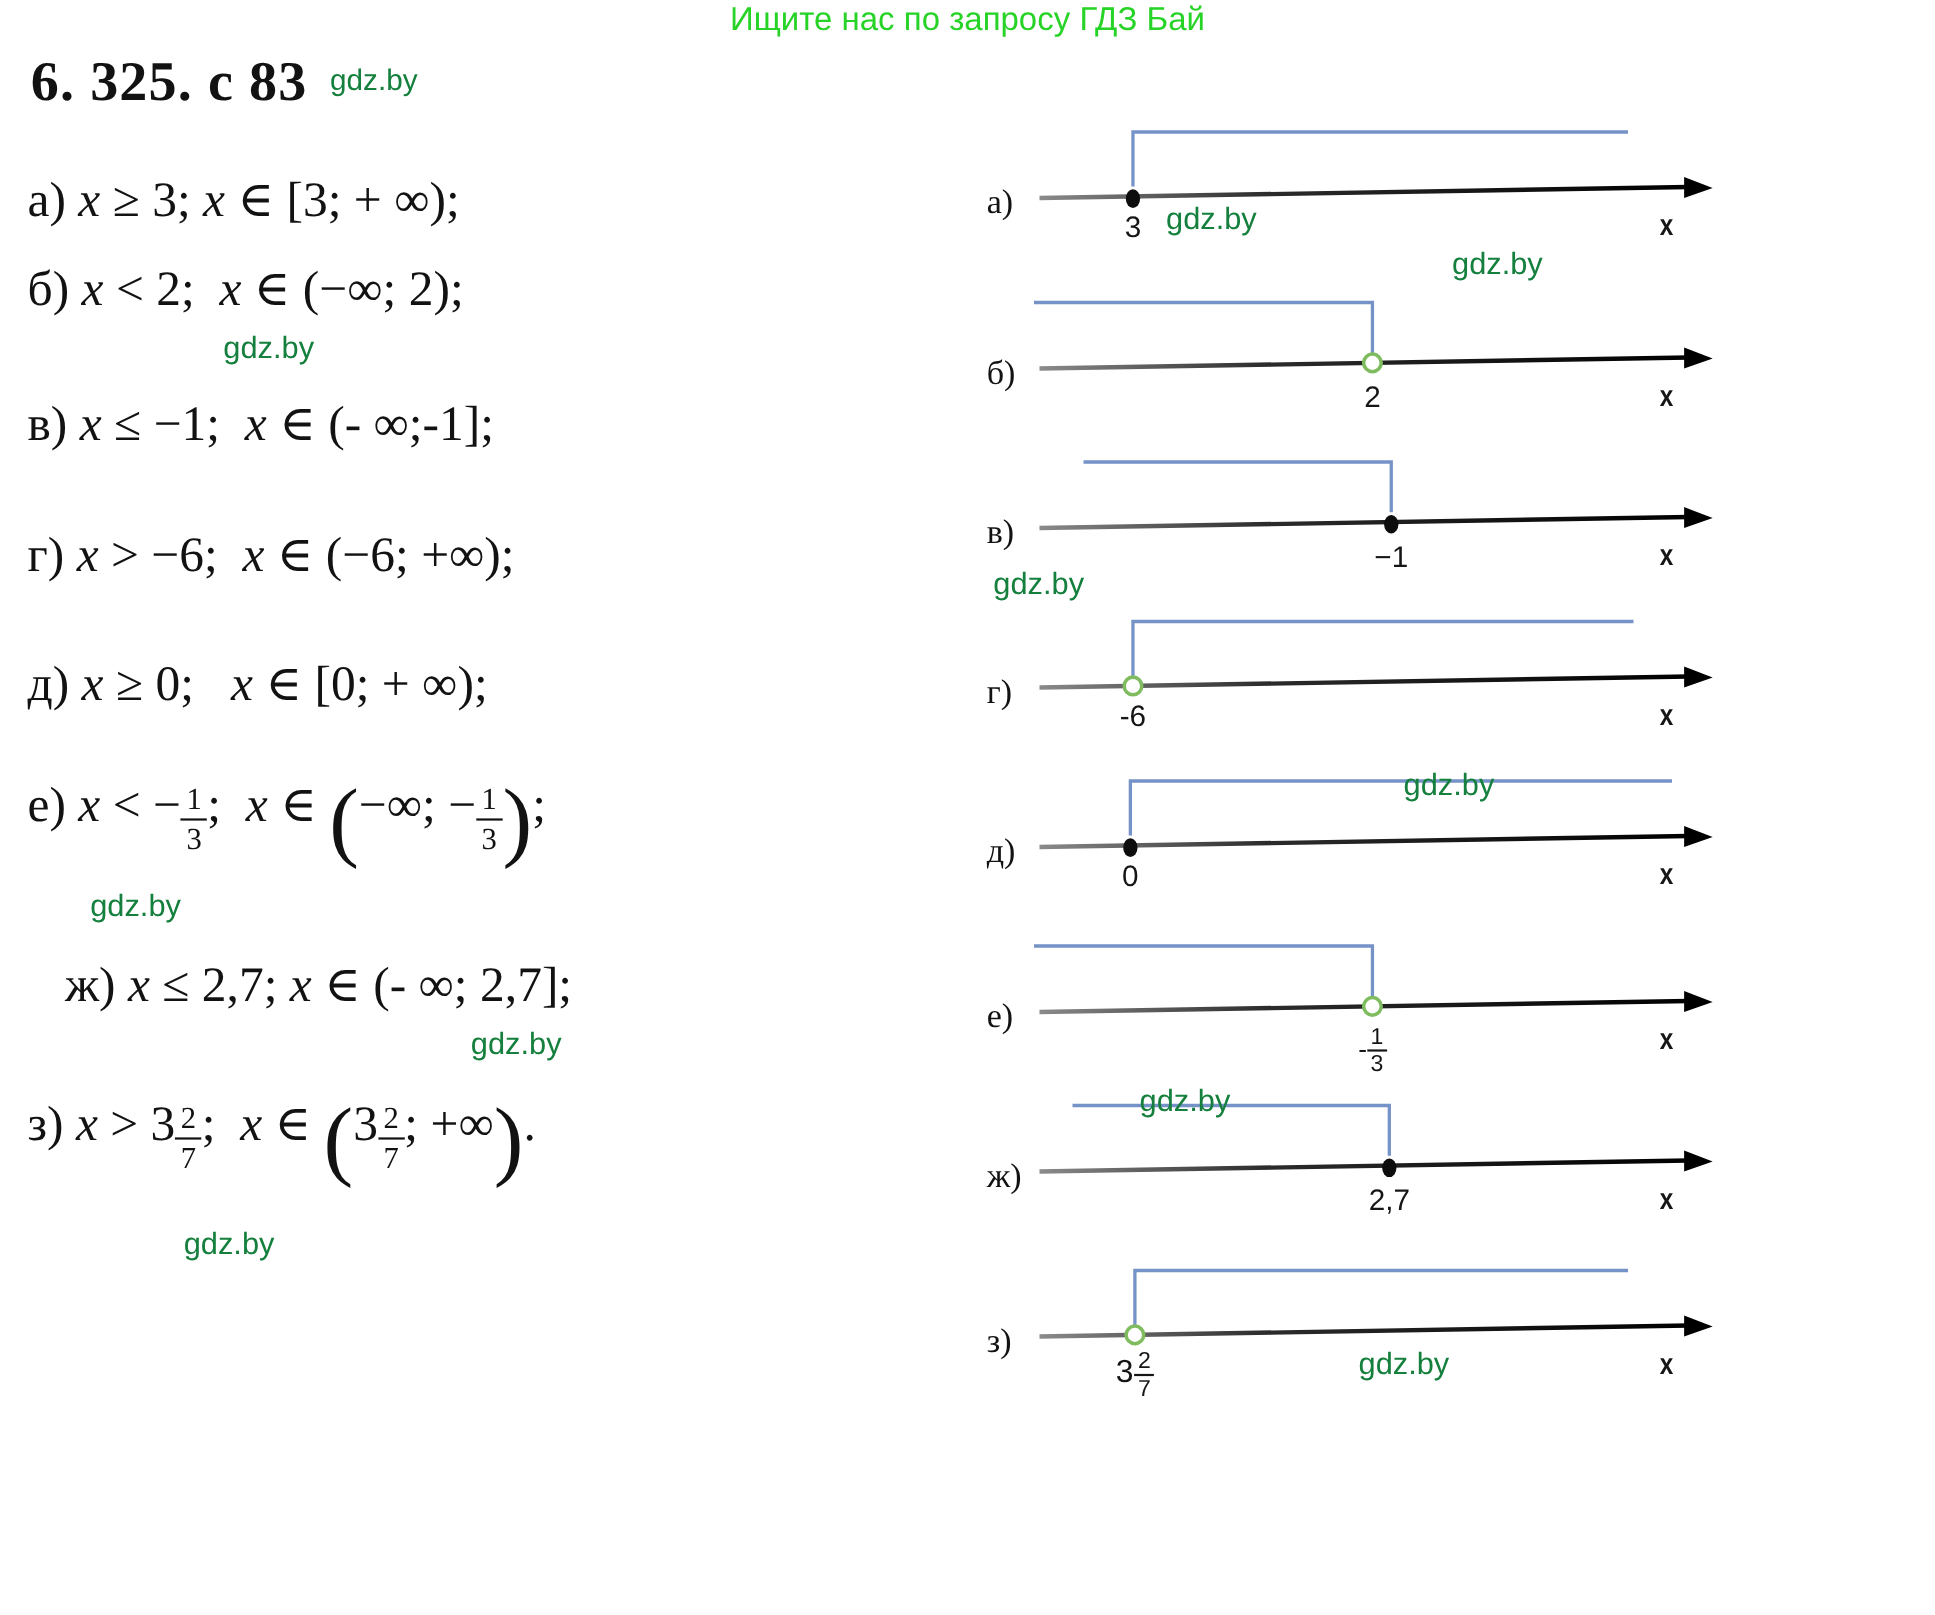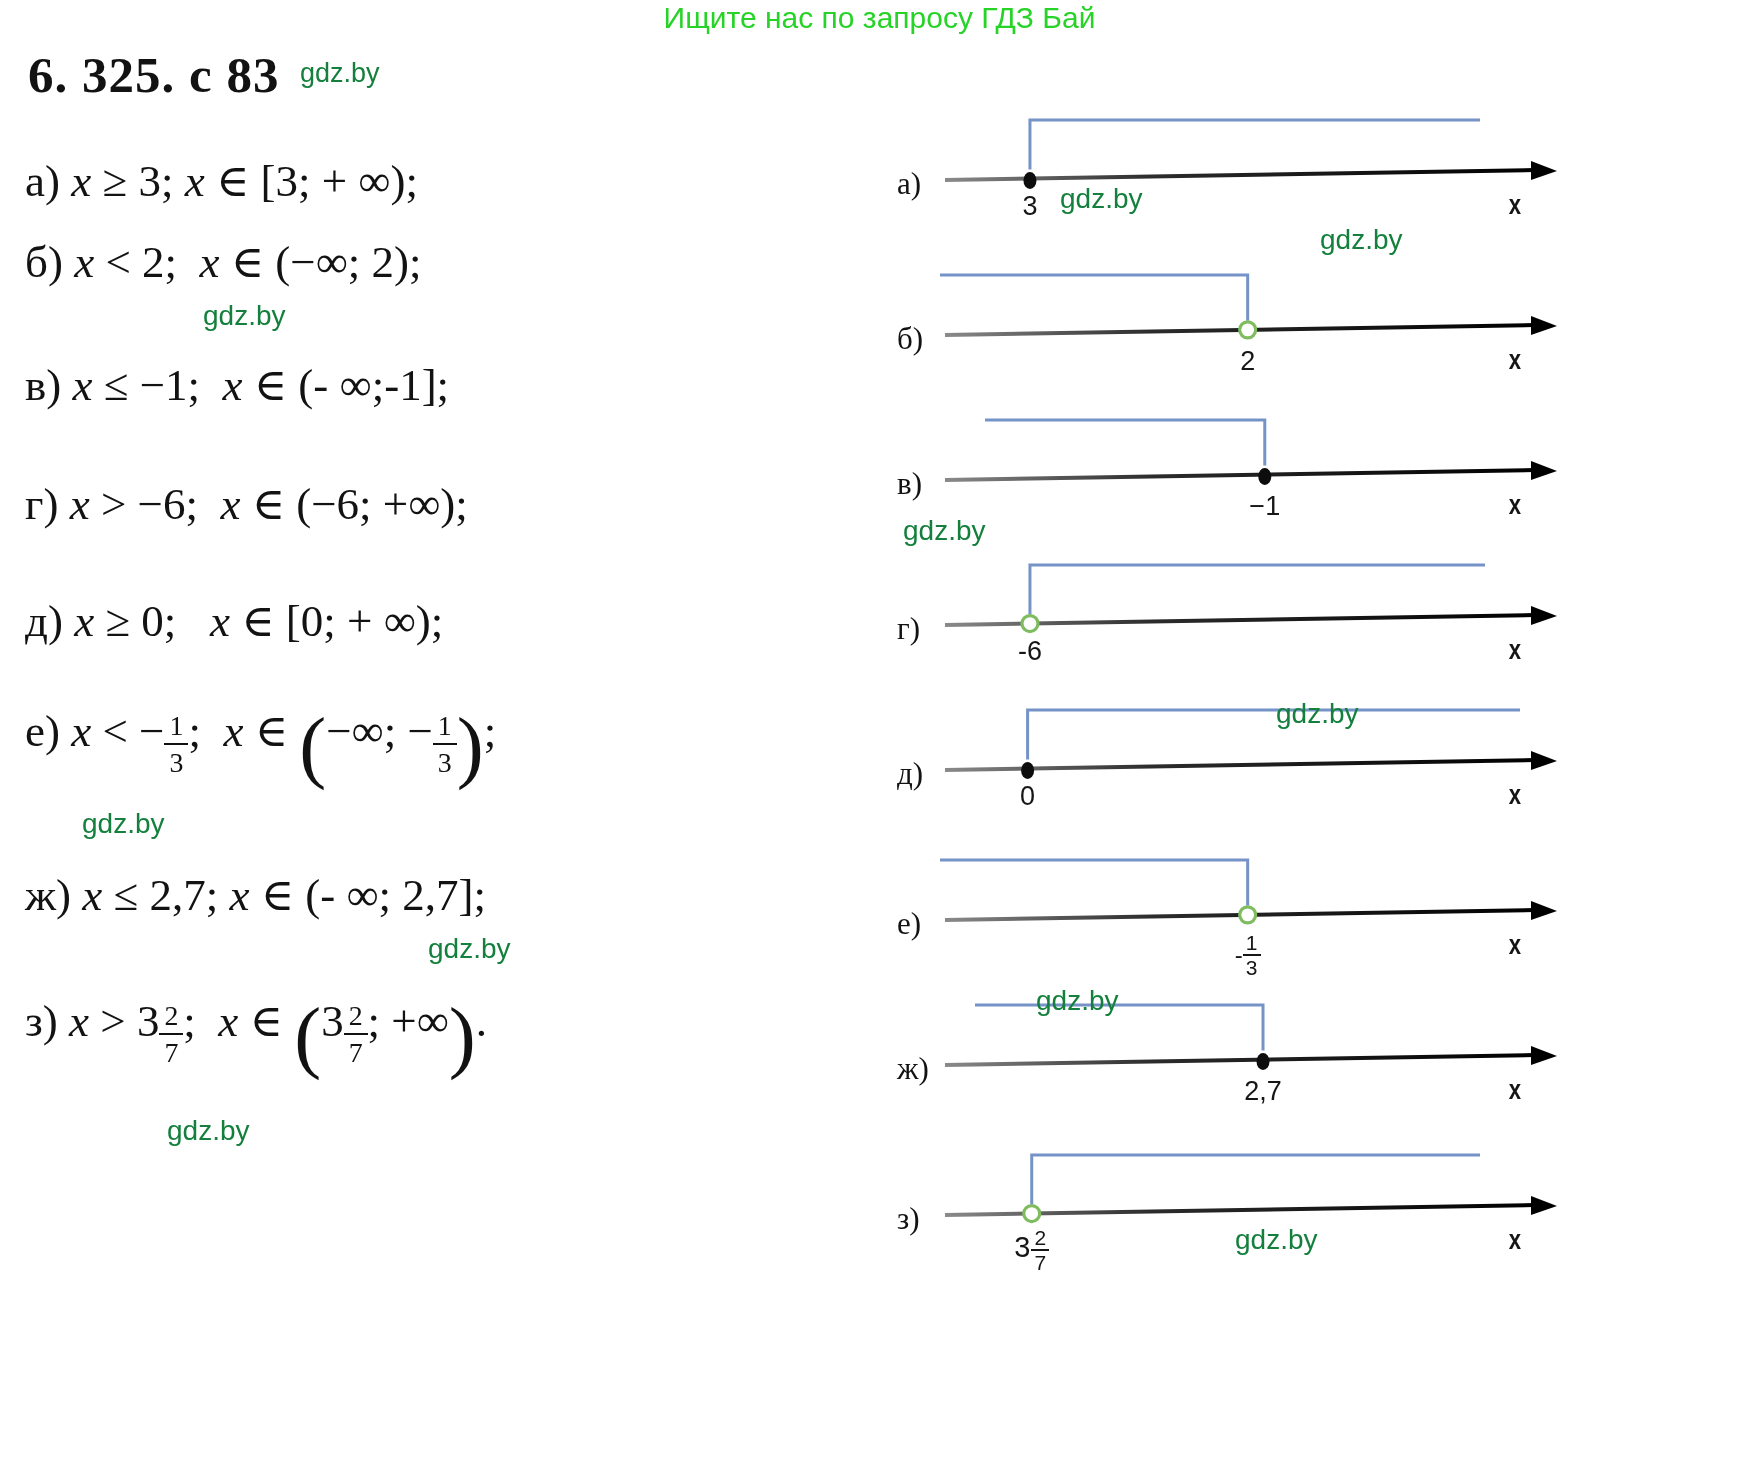--- a/index.html
+++ b/index.html
@@ -40,21 +40,21 @@
   <div class="promo">Ищите нас по запросу ГДЗ Бай</div>
   <div class="title">6. 325. с 83</div>
 
   <div id="solutions">
       <div class="sol-row" style="top: 112px; margin-top: 42px;"><span class="sol-lbl">а) </span><span class="mvar">x</span><span class="mtxt"> ≥ 3; </span><span class="mvar">x</span><span class="mtxt"> ∈ [3; + ∞);</span></div>
       <div class="sol-row" style="top: 235px; text-align: center;"><span class="sol-lbl">б) </span><span class="mvar">x</span><span class="mtxt"> &lt; 2;  </span><span class="mvar">x</span><span class="mtxt"> ∈ (−∞; 2);</span></div>
       <div class="sol-row" style="top: 358px;"><span class="sol-lbl">в) </span><span class="mvar">x</span><span class="mtxt"> ≤ −1;  </span><span class="mvar">x</span><span class="mtxt"> ∈ (- ∞;-1];</span></div>
       <div class="sol-row" style="top: 477px;"><span class="sol-lbl">г) </span><span class="mvar">x</span><span class="mtxt"> &gt; −6;  </span><span class="mvar">x</span><span class="mtxt"> ∈ (−6; +∞);</span></div>
       <div class="sol-row" style="top: 594px;"><span class="sol-lbl">д) </span><span class="mvar">x</span><span class="mtxt"> ≥ 0;   </span><span class="mvar">x</span><span class="mtxt"> ∈ [0; + ∞);</span></div>
       <div class="sol-row" style="top: 700px;"><span class="sol-lbl">е) </span><span class="mvar">x</span><span class="mtxt"> &lt; −</span><span class="frac"><span class="num">1</span><span class="den">3</span></span><span class="mtxt">;  </span><span class="mvar">x</span><span class="mtxt"> ∈ </span><span class="big">(</span><span class="mtxt">−∞; −</span><span class="frac"><span class="num">1</span><span class="den">3</span></span><span class="big">)</span><span class="mtxt">;</span></div>
-      <div class="sol-row" style="top: 868px;"><span class="sol-lbl">ж) </span><span class="mvar">x</span><span class="mtxt"> ≤ 2,7; </span><span class="mvar">x</span><span class="mtxt"> ∈ (- ∞; 2,7];</span></div>
+      <div class="sol-row" style="top: 868px; margin-left: 34px;"><span class="sol-lbl">ж) </span><span class="mvar">x</span><span class="mtxt"> ≤ 2,7; </span><span class="mvar">x</span><span class="mtxt"> ∈ (- ∞; 2,7];</span></div>
       <div class="sol-row" style="top: 990px;"><span class="sol-lbl">з) </span><span class="mvar">x</span><span class="mtxt"> &gt; 3</span><span class="frac"><span class="num">2</span><span class="den">7</span></span><span class="mtxt">;  </span><span class="mvar">x</span><span class="mtxt"> ∈ </span><span class="big">(</span><span class="mtxt">3</span><span class="frac"><span class="num">2</span><span class="den">7</span></span><span class="mtxt">; +∞</span><span class="big">)</span><span class="mtxt">.</span></div>
     </div>
   <div id="numberlines">
       <div class="nl-row" style="top: 100px;">
         <svg width="725" height="155" class="nl-svg">
           <defs>
             <linearGradient id="g0" x1="0" y1="0" x2="1" y2="0">
               <stop offset="0%" stop-color="#8a8a8a"></stop>
               <stop offset="35%" stop-color="#2c2c2c"></stop>
               <stop offset="100%" stop-color="#000"></stop>

